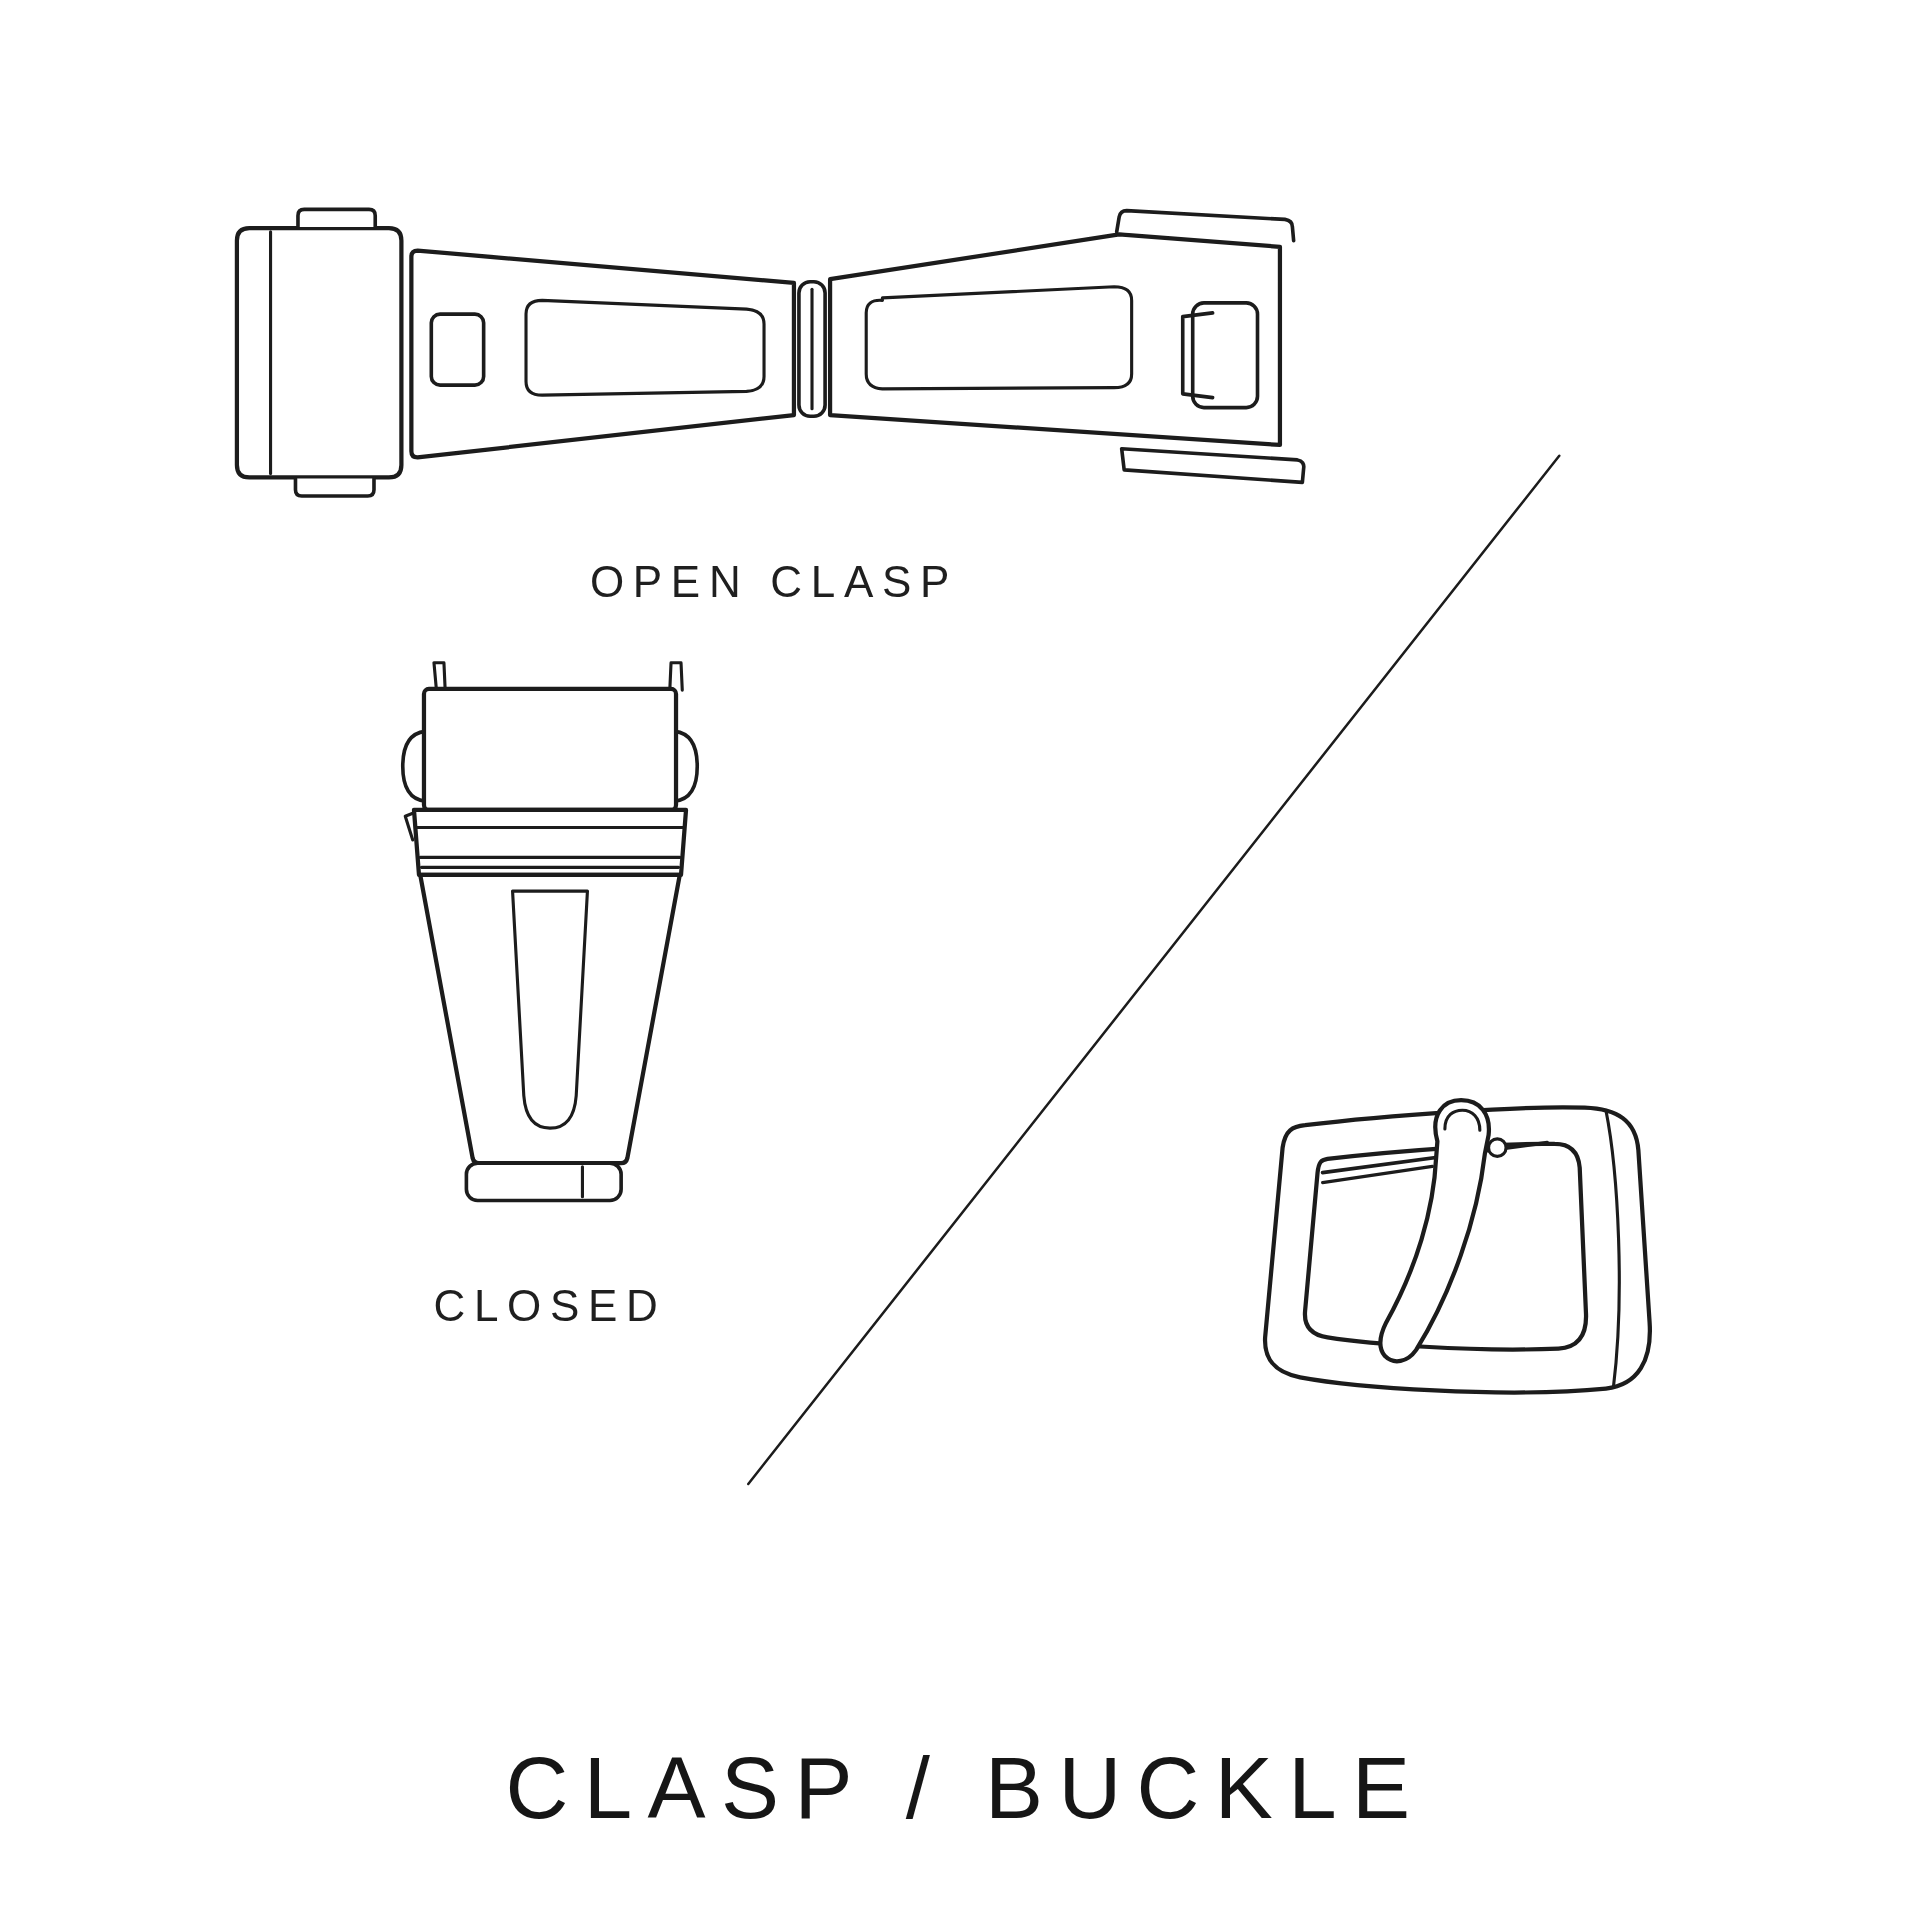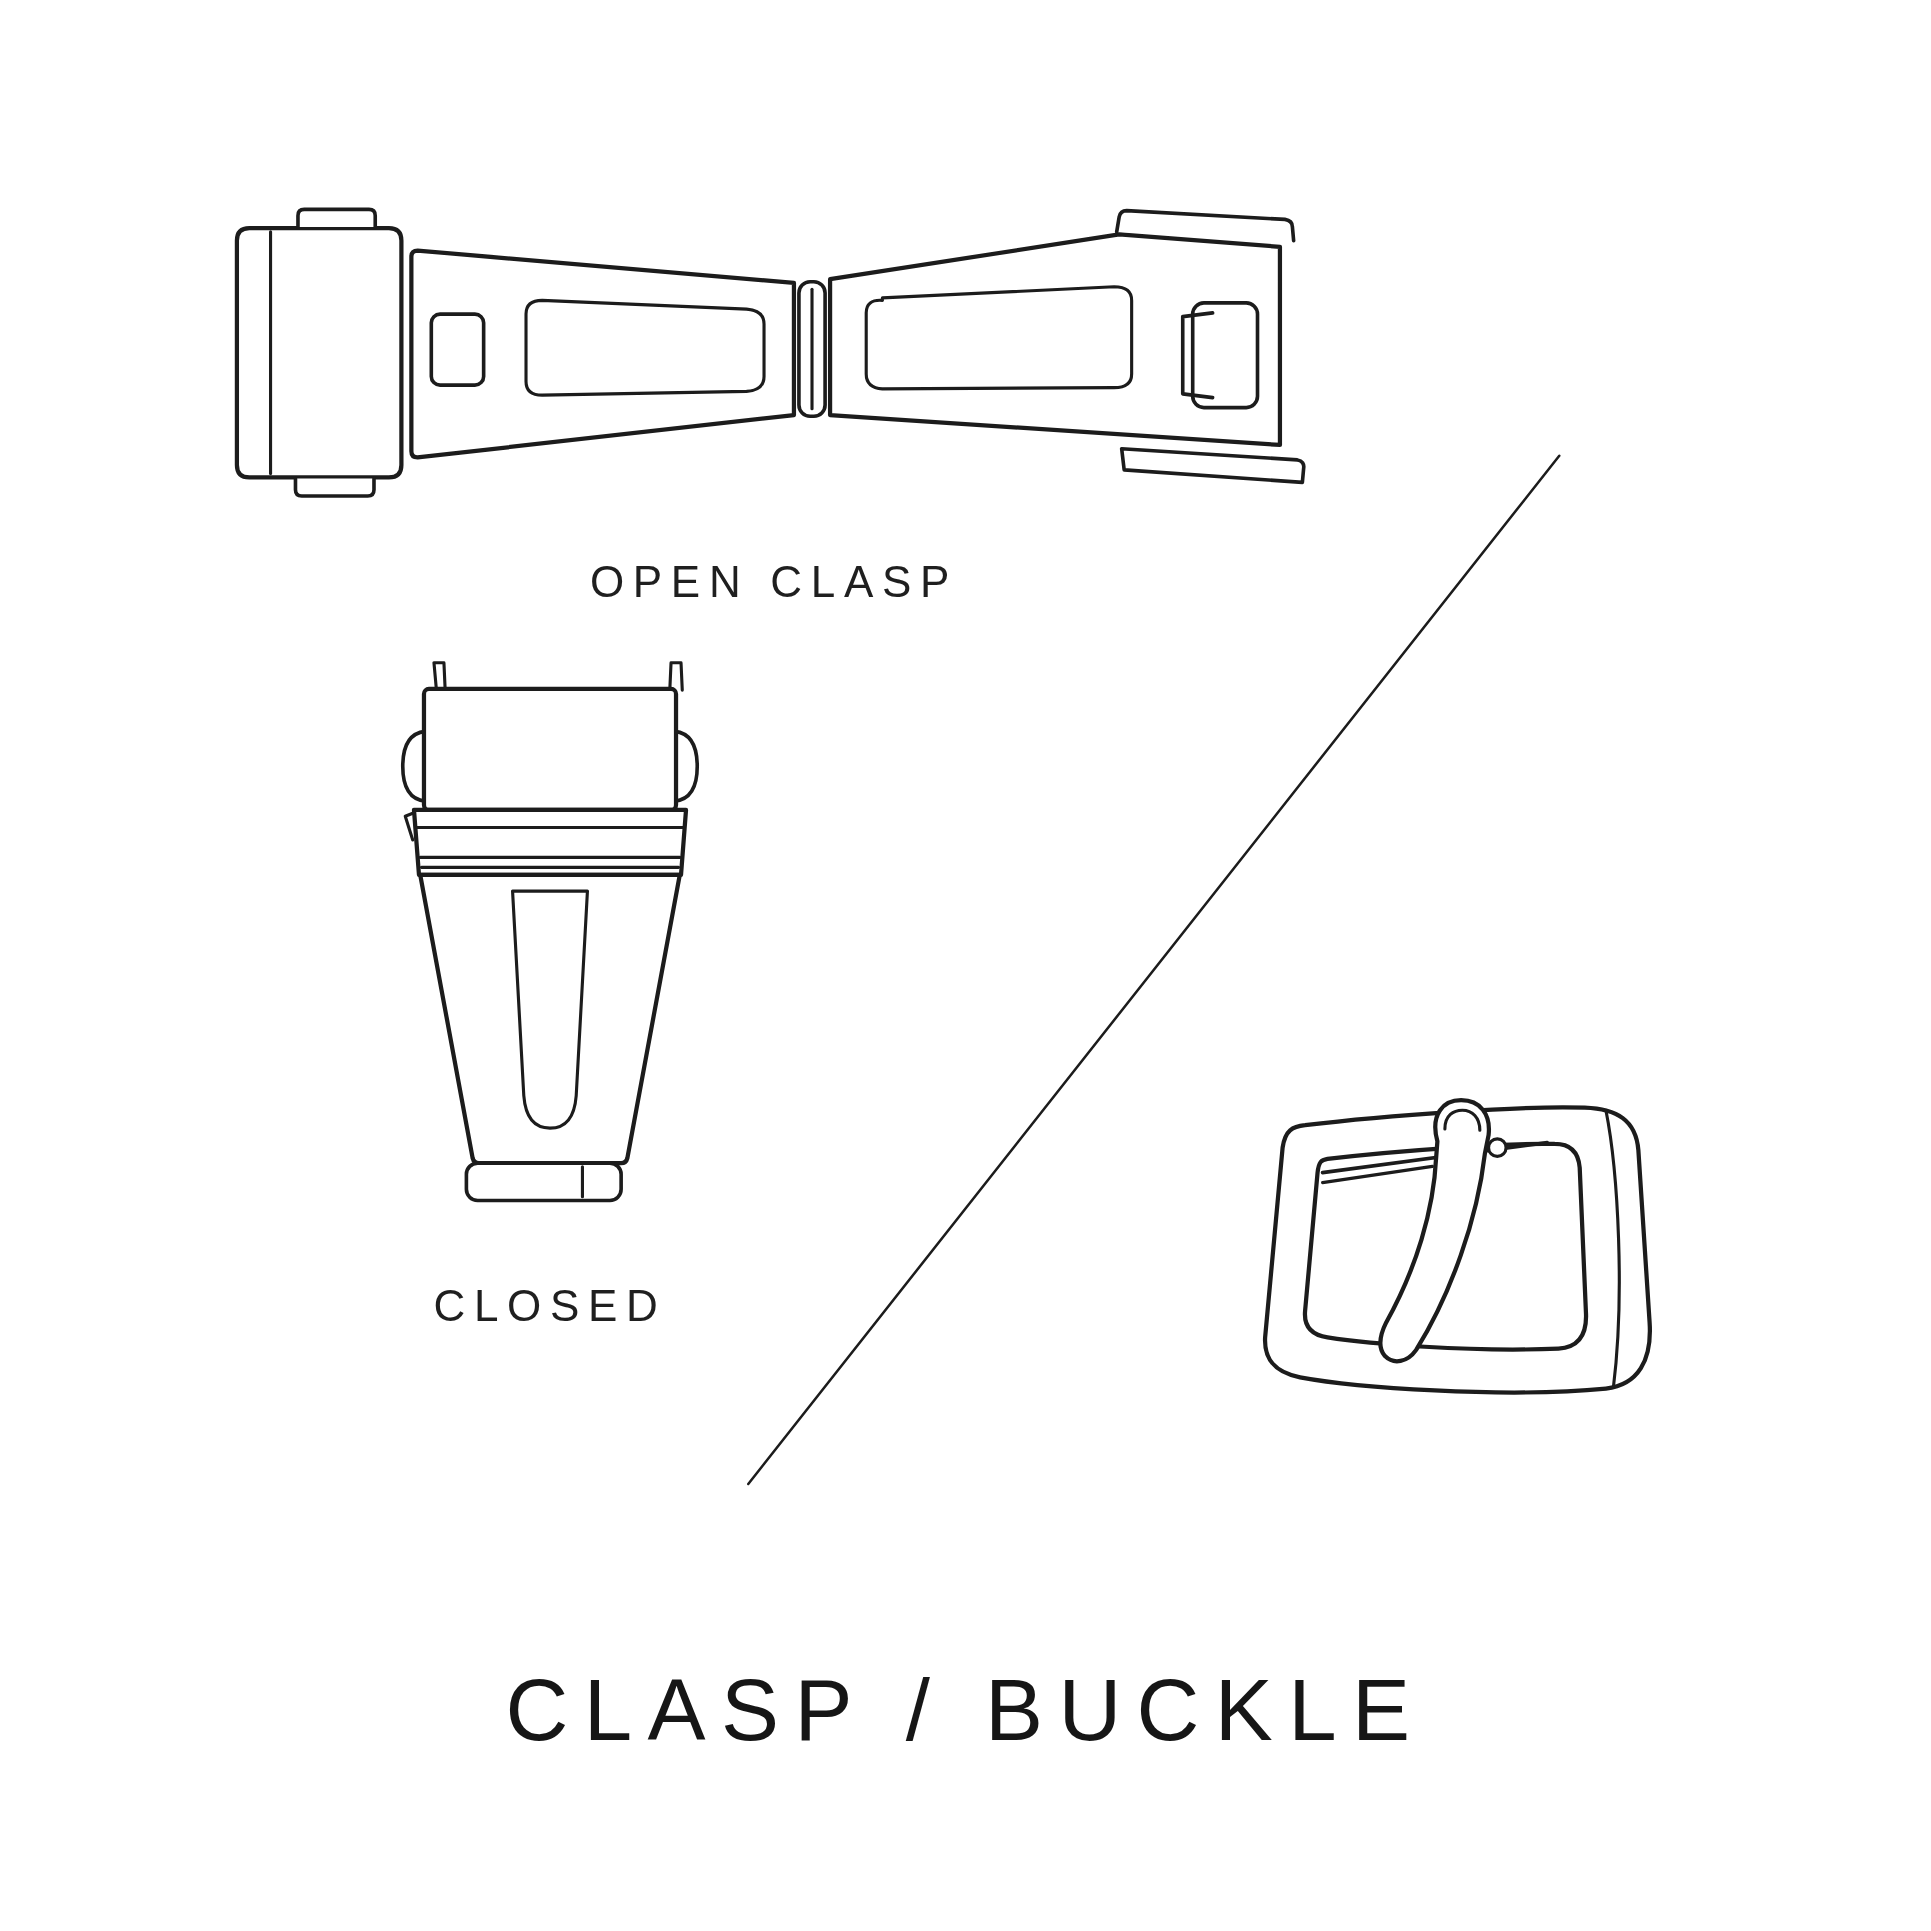--- a/index.html
+++ b/index.html
@@ -26,21 +26,21 @@
     font-size: 44px;
     letter-spacing: 8.7px;
     font-weight: 400;
     color: #1f1f1f;
     white-space: nowrap;
   }
   .title {
     position: absolute;
     left: 0;
     width: 1931px;
-    top: 1660px;
+    top: 1738px;
     text-align: center;
     font-size: 87px;
     letter-spacing: 15.4px;
     font-weight: 400;
     color: #161616;
     margin: 0;
     white-space: nowrap;
   }
 </style>
 </head>

